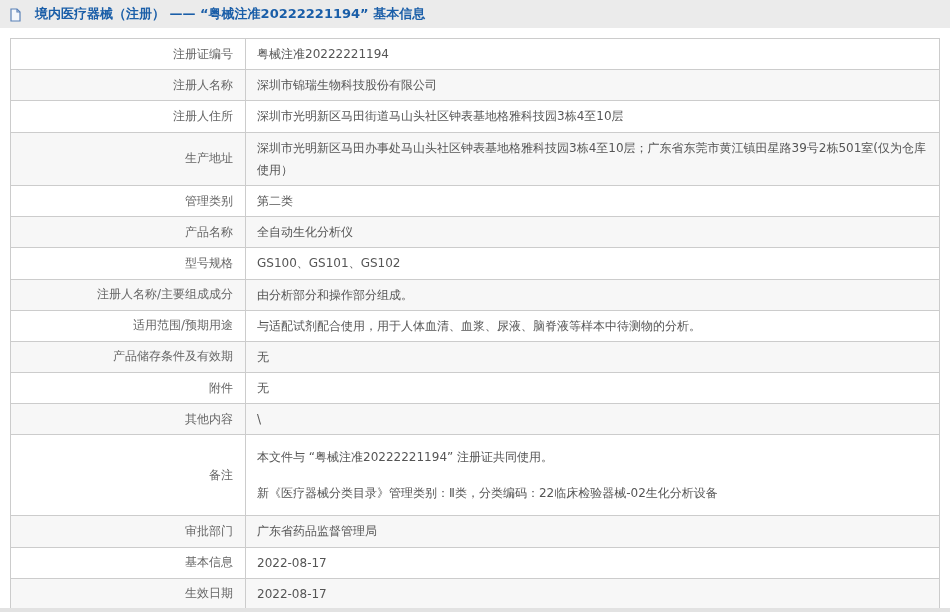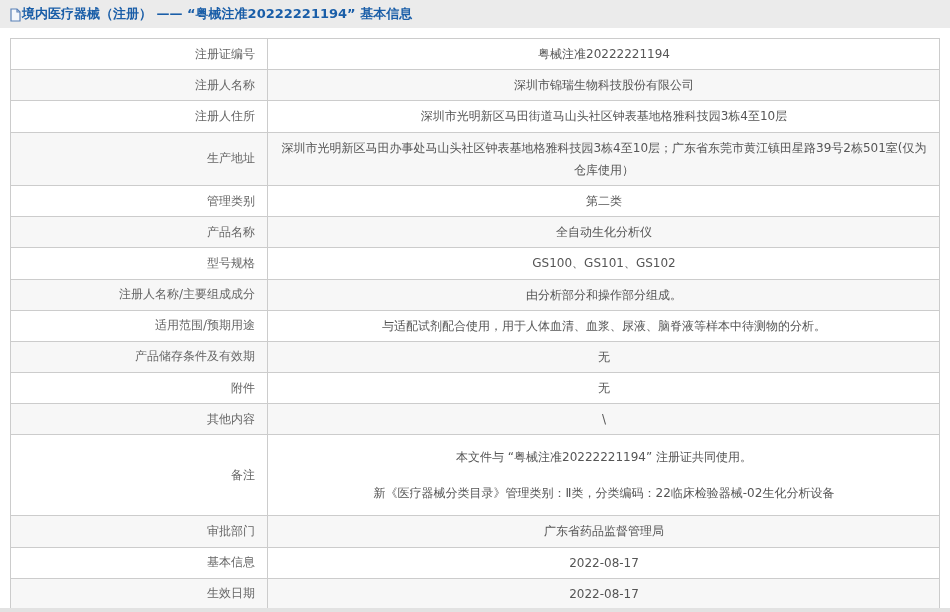--- a/index.html
+++ b/index.html
@@ -12,45 +12,45 @@
   .header-bar {
     width: 950px; height: 28px;
     background: #ebebeb;
     display: flex; align-items: center;
     padding-left: 9px;
   }
   .header-title {
     color: #1a5ea8;
     font-size: 13px;
     font-weight: bold;
-    display: flex; align-items: center; gap: 0;
+    display: flex; align-items: center; gap: 13px;
     white-space: nowrap;
   }
   .doc-icon { display: inline-flex; margin-top: 1px; }
   .table-wrap { margin: 10px 10px 0 10px; }
   table.info-table {
     width: 930px;
     border-collapse: collapse;
     table-layout: fixed;
   }
   table.info-table td {
     border: 1px solid #cccccc;
     font-size: 12px;
     vertical-align: middle;
     background: #ffffff;
   }
   table.info-table tr:nth-child(even) td { background: #f7f7f7; }
   td.label-cell {
-    width: 257px;
+    width: 235px;
     text-align: right;
     padding: 4px 12px 4px 6px;
     color: #666666;
   }
   td.value-cell {
-    text-align: center;
+    text-align: left;
     padding: 4px 10px 4px 11px;
     color: #555555;
     white-space: pre-line;
     line-height: 1.85;
   }
   tr.row-single { height: 27px; }
   tr.row-remark { height: 46px; margin-left: 40px; }
   tr.row-remark td.value-cell, tr.row-change td.value-cell { line-height: 36px; }
   .bottom-strip {
     width: 950px; height: 4px;

